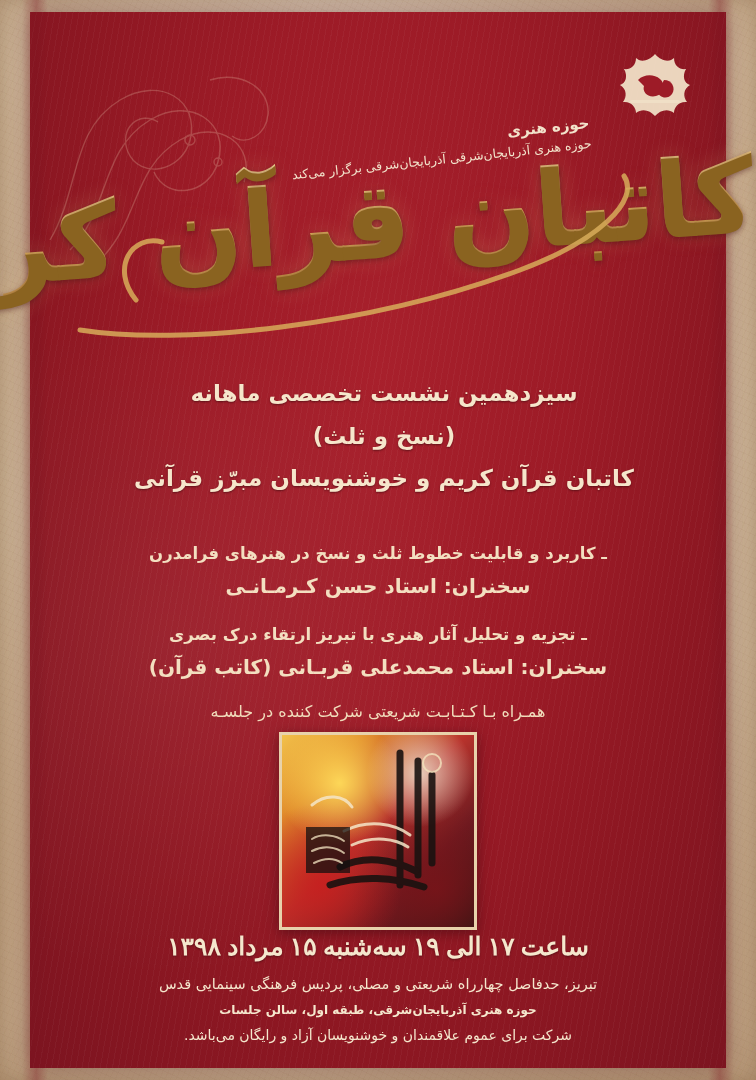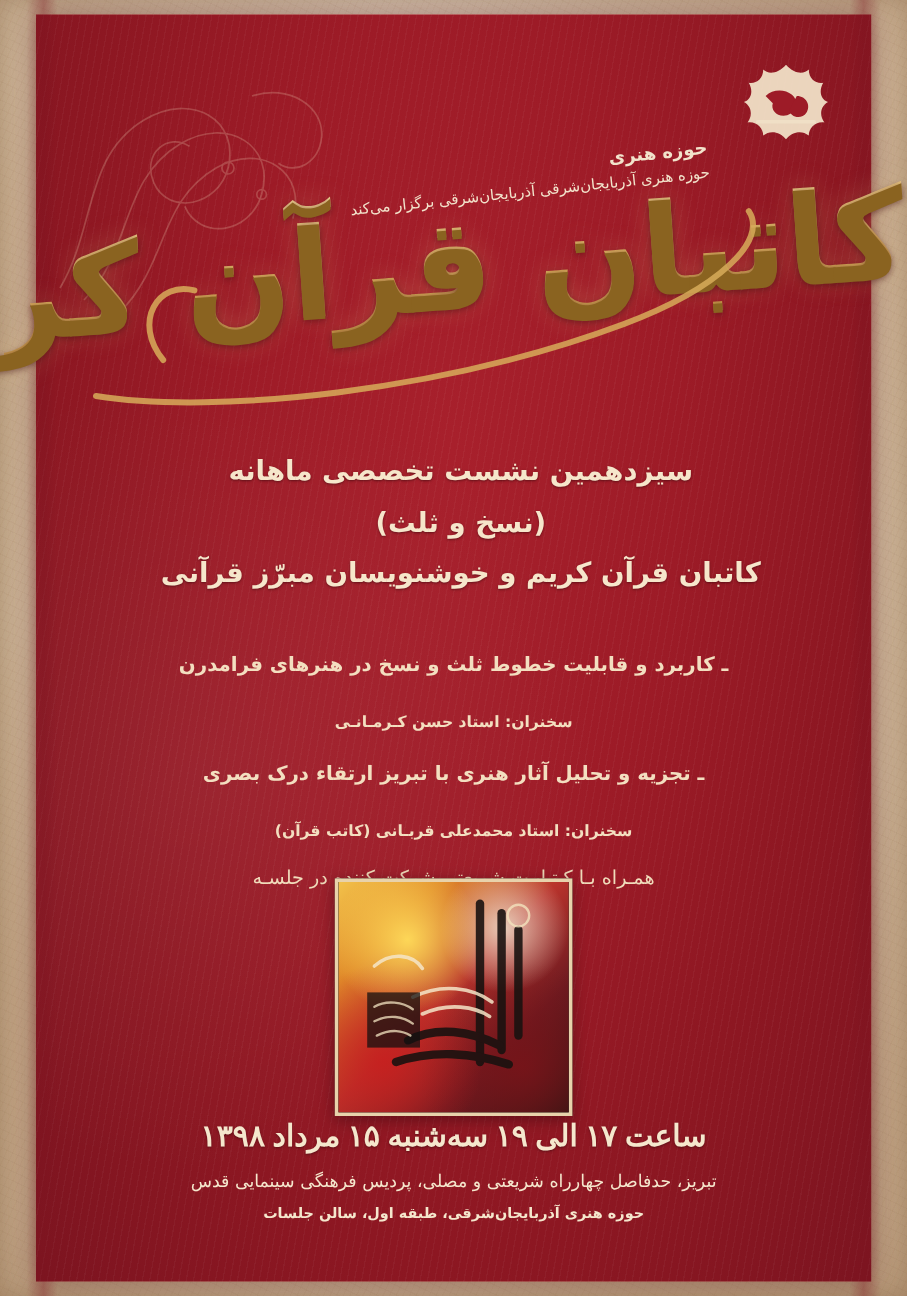--- a/index.html
+++ b/index.html
@@ -169,25 +169,24 @@
     color: #f3dfc0;
   }
   .talk { margin-bottom: 16px; }
   .talk-title {
     font-size: 16.5px;
     font-weight: bold;
     line-height: 1.7;
     display: block;
   }
   .talk-speaker {
-    font-size: 13px;
+    font-size: 20px;
     font-weight: bold;
     line-height: 1.85;
     display: block;
-    margin-top: 23px;
   }
   .with-note {
     margin-top: 14px;
     font-size: 16px;
     letter-spacing: 1.5px;
     color: #f0dcbb;
     display: block;
   }
 
   
@@ -333,14 +332,15 @@
         <path d="M32,128 C44,122 54,124 60,128"></path>
       </g>
       <circle cx="150" cy="28" r="9" fill="none" stroke="#f3e2bd" stroke-width="2" opacity="0.8"></circle>
     </svg>
   </div>
 
   <div class="footer">
     <span class="when">ساعت ۱۷ الی ۱۹   سه‌شنبه   ۱۵ مرداد ۱۳۹۸</span>
     <span class="addr1">تبریز، حدفاصل چهارراه شریعتی و مصلی، پردیس فرهنگی سینمایی قدس</span>
     <span class="addr2">حوزه هنری آذربایجان‌شرقی، طبقه اول،  سالن جلسات</span>
+    <span class="note">شرکت برای عموم علاقمندان و خوشنویسان آزاد و رایگان می‌باشد.</span>
   </div>
 </div>
 
 </body></html>

